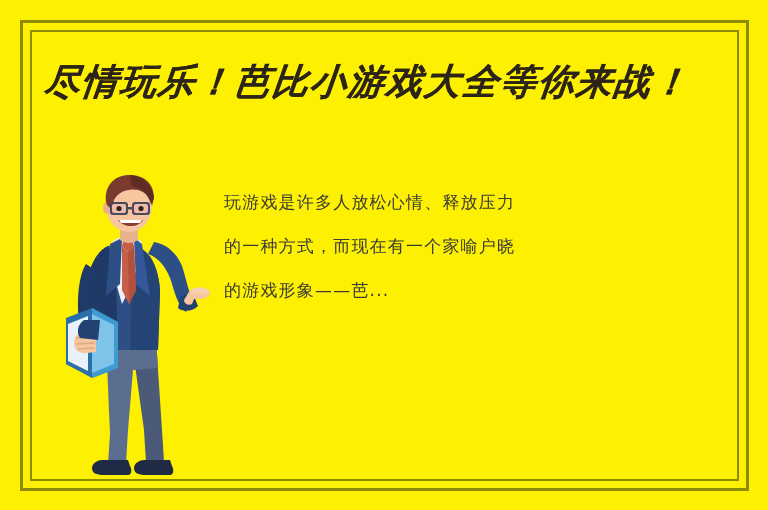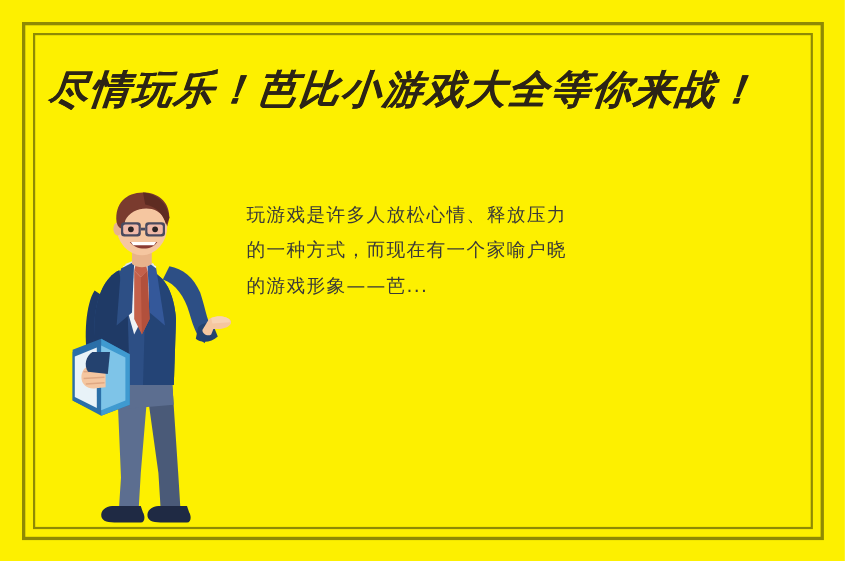--- a/index.html
+++ b/index.html
@@ -59,21 +59,21 @@
   }
 
   
   .body-copy {
     position: absolute;
     left: 224px;
     top: 180px;
     width: 300px;
     font-family: "DejaVu Sans", "Liberation Sans", sans-serif;
     font-size: 17px;
-    line-height: 32px;
+    line-height: 44px;
     letter-spacing: 1.2px;
     color: #3a3a38;
   }
 
   
   .illustration {
     position: absolute;
     left: 62px;
     top: 172px;
     width: 148px;

